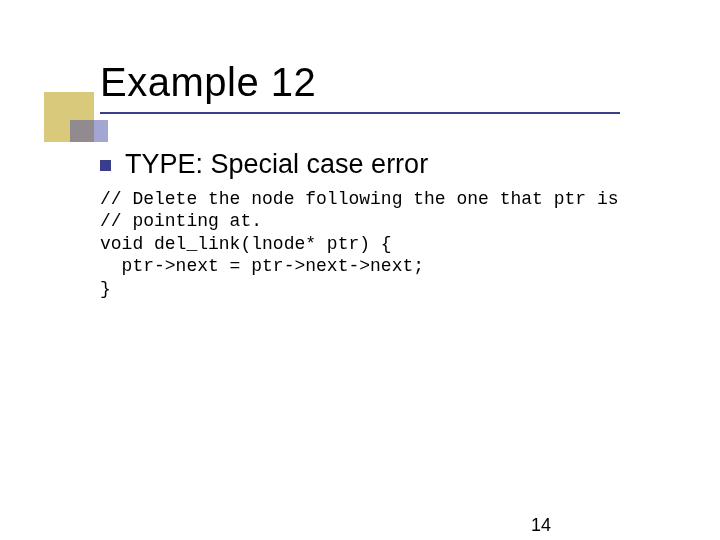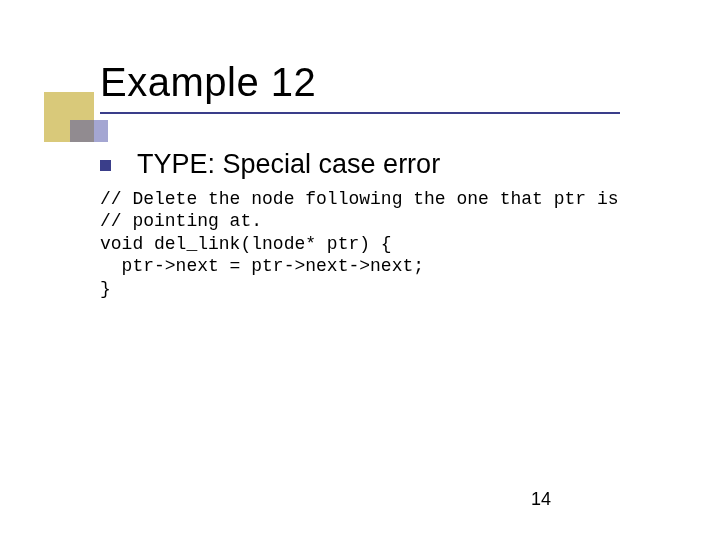--- a/index.html
+++ b/index.html
@@ -60,21 +60,21 @@
   }
   .body {
     position: absolute;
     left: 100px;
     top: 150px;
     width: 570px;
   }
   .bullet-row {
     display: flex;
     align-items: center;
-    gap: 26px;
+    gap: 14px;
     margin-bottom: 8px;
   }
   .bullet-square {
     width: 11px;
     height: 11px;
     background: #3a3e8a;
     flex: 0 0 auto;
     margin-top: 2px;
   }
   .bullet-text {
@@ -84,21 +84,21 @@
   .code-block {
     font-family: "Courier New", Courier, monospace;
     font-size: 18px;
     line-height: 1.25;
     white-space: pre;
     margin-top: 8px;
   }
   .page-number {
     position: absolute;
     right: 30px;
-    bottom: 30px;
+    bottom: 4px;
     font-size: 18px;
     color: #000;
   }
 </style>
 </head>
 <body>
 
 <div class="slide">
 
   <div class="title-block">

